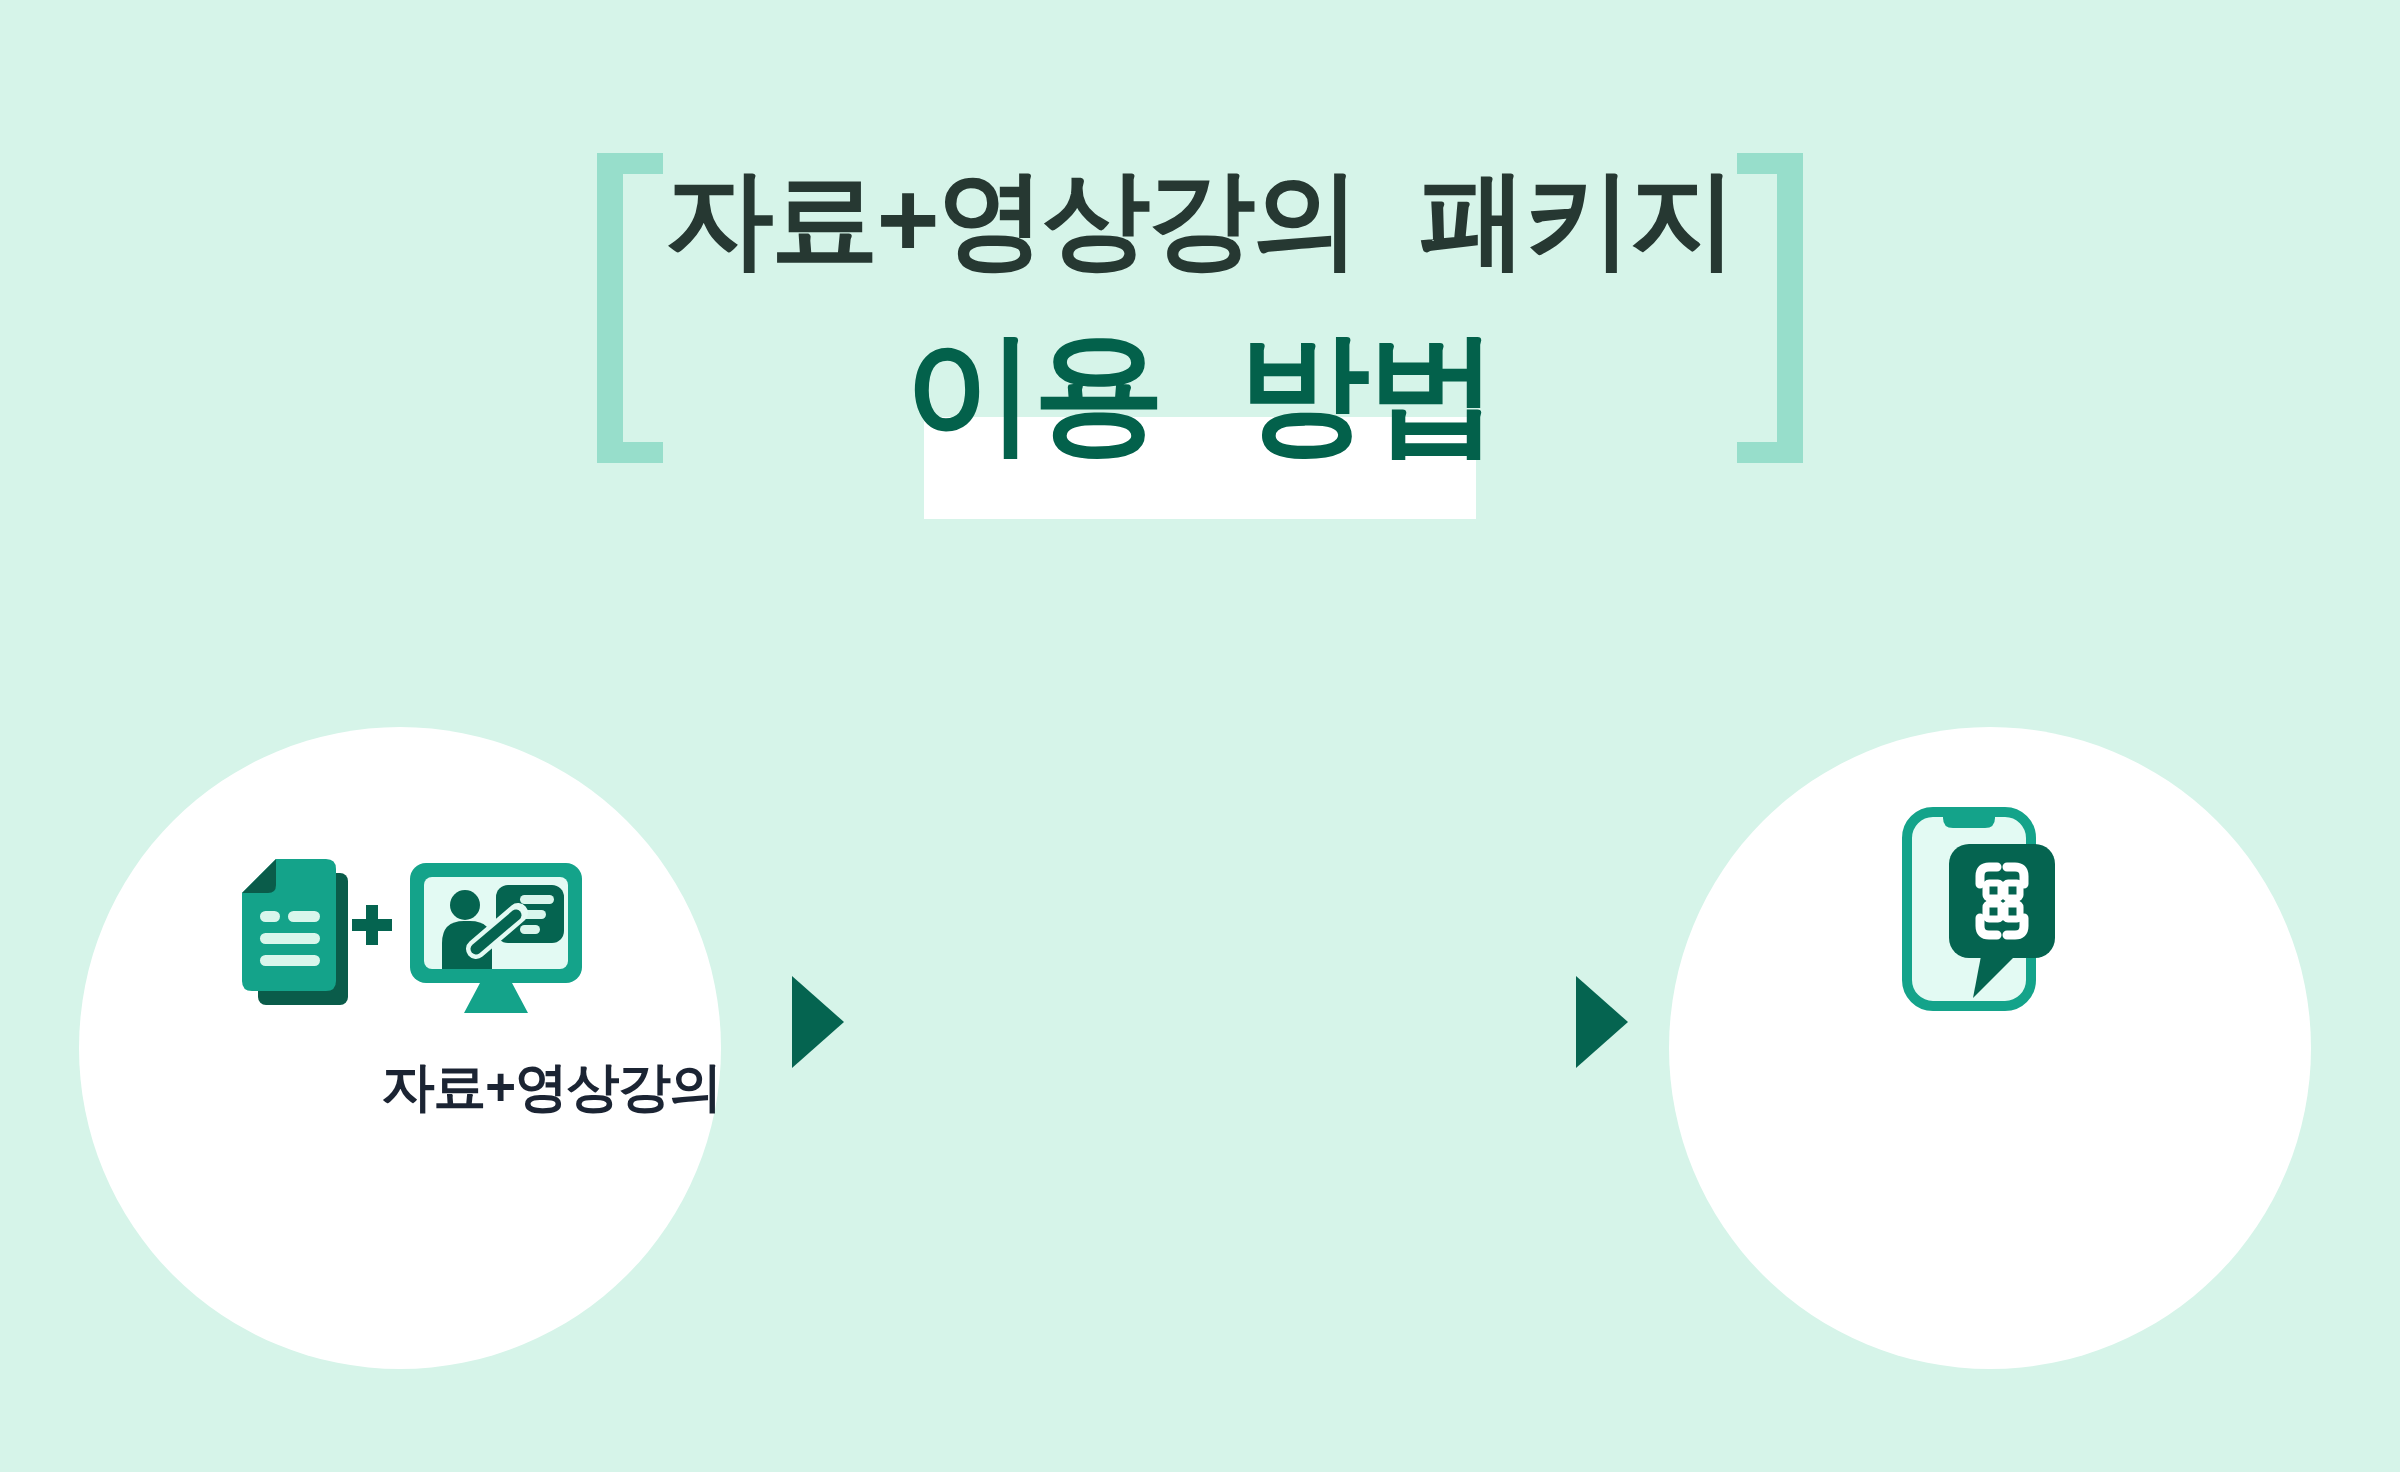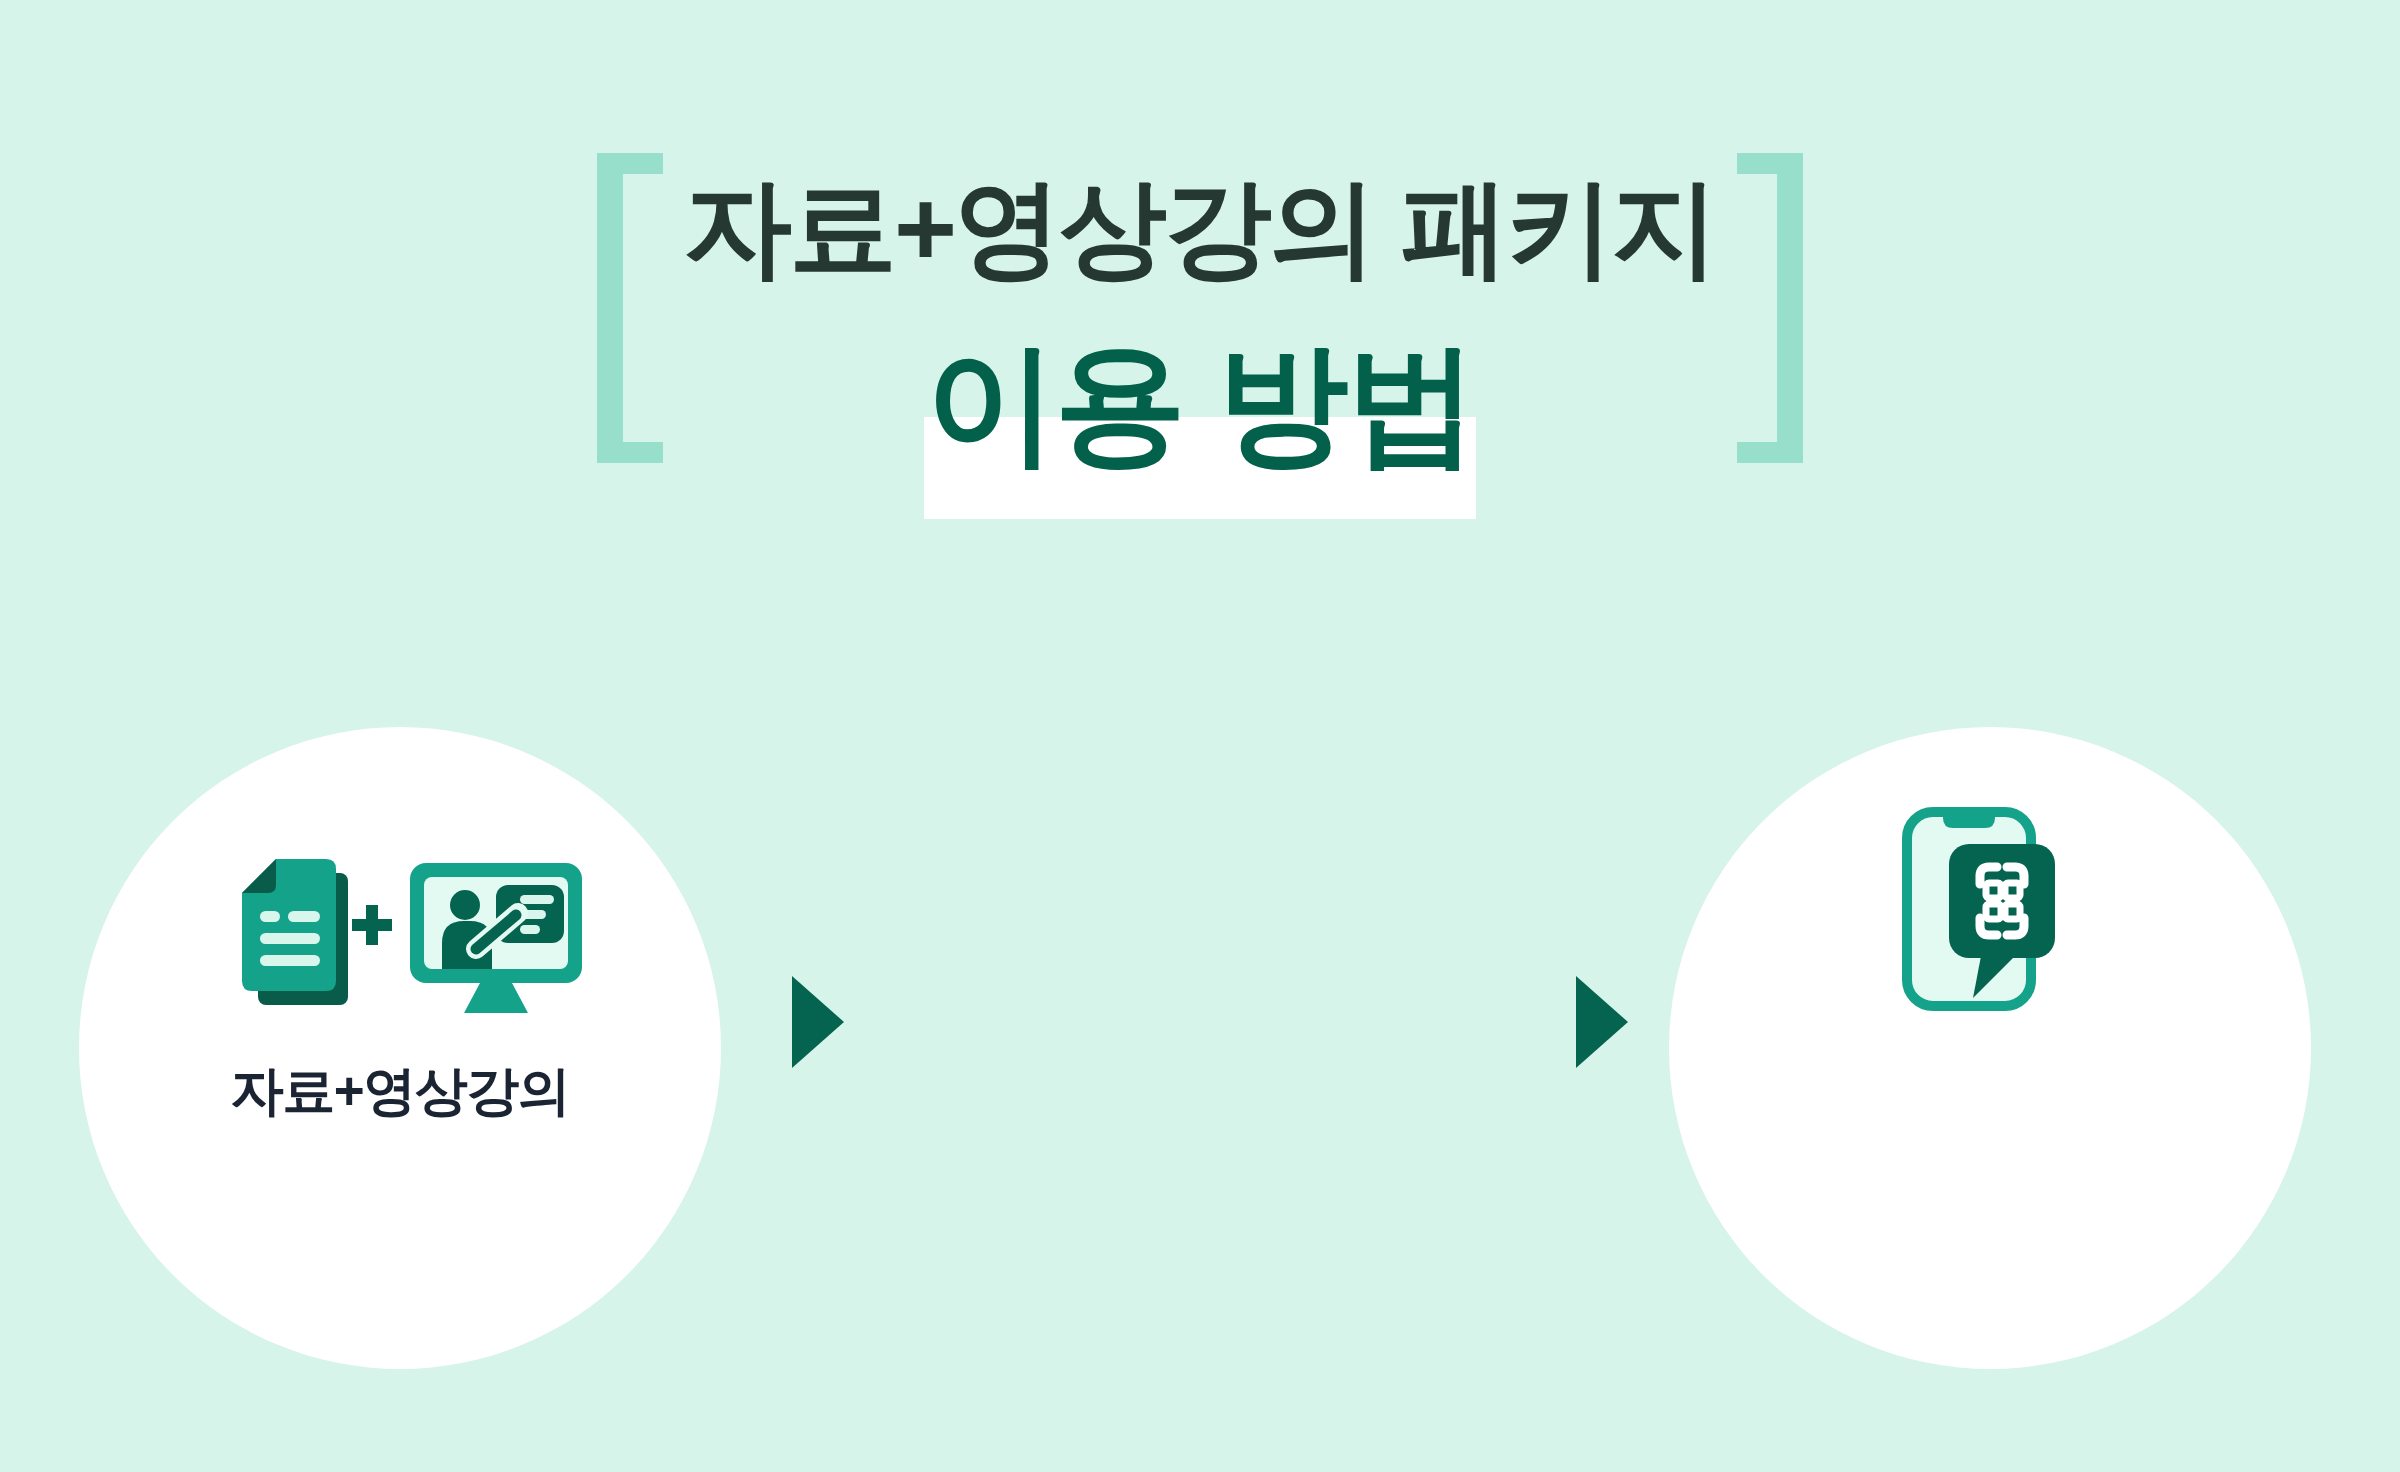--- a/index.html
+++ b/index.html
@@ -5,21 +5,21 @@
   :root{
     --bg:#d6f4e9; --bracket:#97decb; --title:#263832; --subtitle:#03614b;
     --text:#1b2433; --teal:#14a38a; --green:#056450; --deep:#0a5c4a;
     --mint:#d9f6ec; --screen:#e3faf3; --ring:#a9aecb; --white:#ffffff;
   }
   html,body{margin:0;padding:0;}
   body{
     width:2400px;height:1472px;overflow:hidden;background:var(--bg);
     font-family:"Liberation Sans","DejaVu Sans",sans-serif;
   }
-  .canvas{position:relative;width:2400px;height:1472px;background:var(--bg);}
+  .canvas{position:relative;width:2400px;height:1472px;background:var(--bg);font-family:Liberation Mono, monospace;}
 
   
   .bracket{position:absolute;top:153px;width:66px;height:310px;box-sizing:border-box;}
   .bracket-left{left:597px;border-left:26px solid var(--bracket);
     border-top:21px solid var(--bracket);border-bottom:21px solid var(--bracket);}
   .bracket-right{left:1737px;border-right:26px solid var(--bracket);
     border-top:21px solid var(--bracket);border-bottom:21px solid var(--bracket);}
   .title1{position:absolute;top:152px;left:0;width:100%;margin:0;text-align:center;
     font-size:108px;font-weight:900;letter-spacing:-3px;color:var(--title);line-height:1.4;}
   .subtitle-box{position:absolute;top:417px;left:50%;transform:translateX(-50%);
@@ -29,21 +29,21 @@
     line-height:1.3;z-index:2;}
 
   
   .circle{position:absolute;top:727px;width:642px;height:642px;border-radius:50%;
     background:var(--white);}
   .c1{left:79px}.c2{left:879px}.c3{left:1669px}
   .step-icon{position:absolute;left:50%;}
   .i1{top:128px;transform:translateX(calc(-50% + 14px));}
   .i2{top:83px;transform:translateX(calc(-50% + 2px));}
   .i3{top:79px;transform:translateX(calc(-50% - 9px));}
-  .step-label{position:absolute;top:325px;left:0;width:100%;text-align:center;
+  .step-label{position:absolute;top:325px;left:0;width:100%;text-align:right;
     font-size:53px;font-weight:700;color:var(--text);line-height:78px;letter-spacing:-1.5px;}
 
   
   .arrow{position:absolute;top:976px;width:52px;height:92px;background:var(--green);
     clip-path:polygon(0 0,100% 50%,0 100%);}
   .a1{left:792px}.a2{left:1576px}
 
   
   .f-teal{fill:var(--teal)} .f-green{fill:var(--green)} .f-deep{fill:var(--deep)}
   .f-mint{fill:var(--mint)} .f-screen{fill:var(--screen)} .f-ring{fill:var(--ring)}

